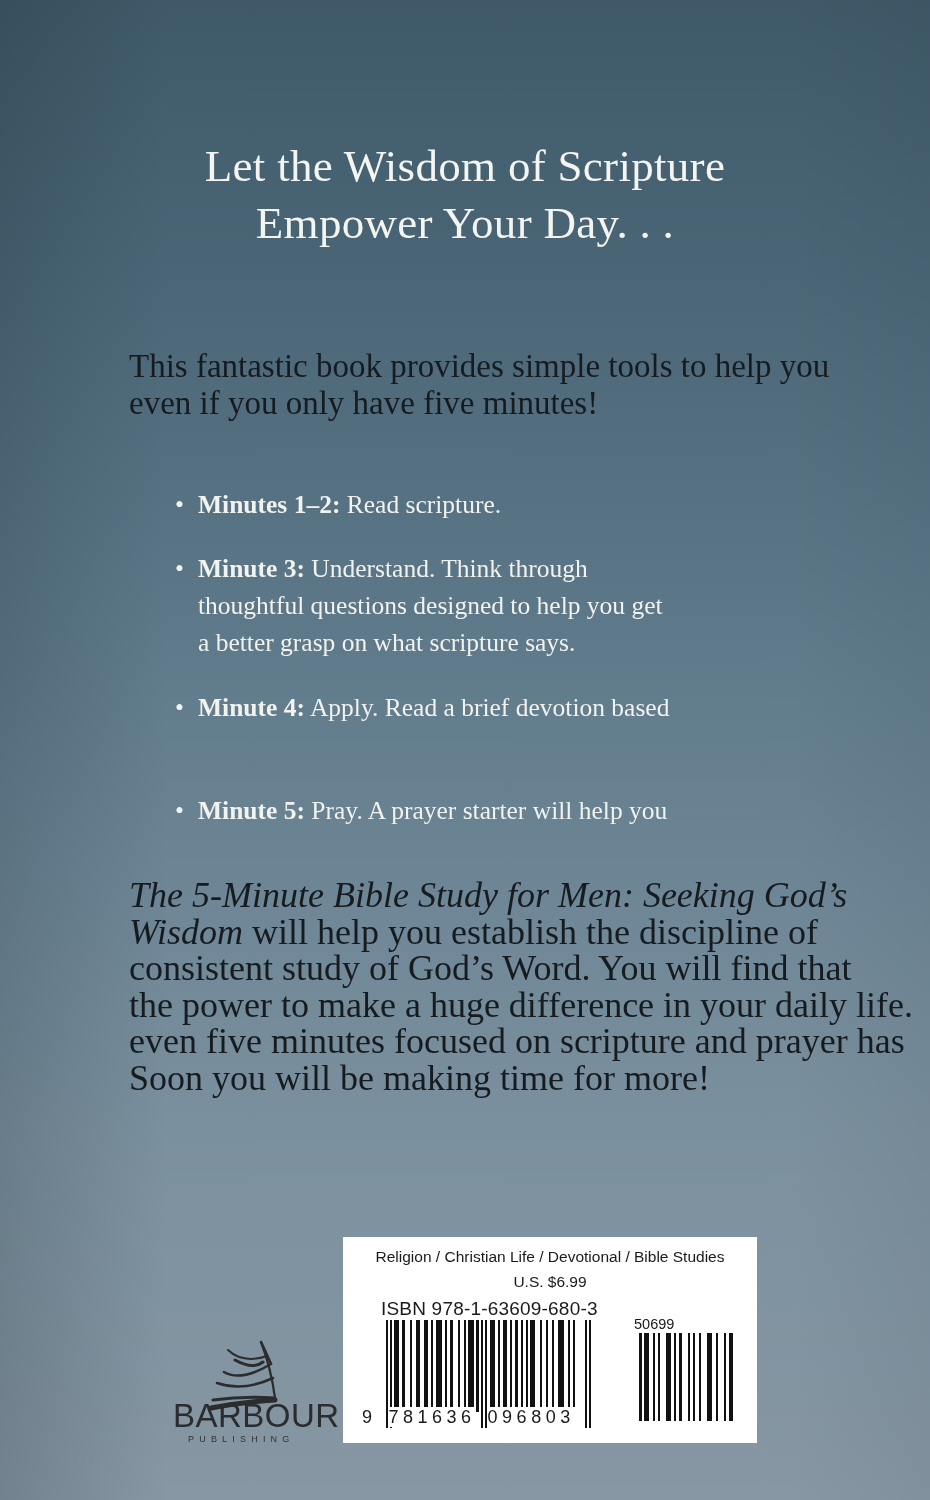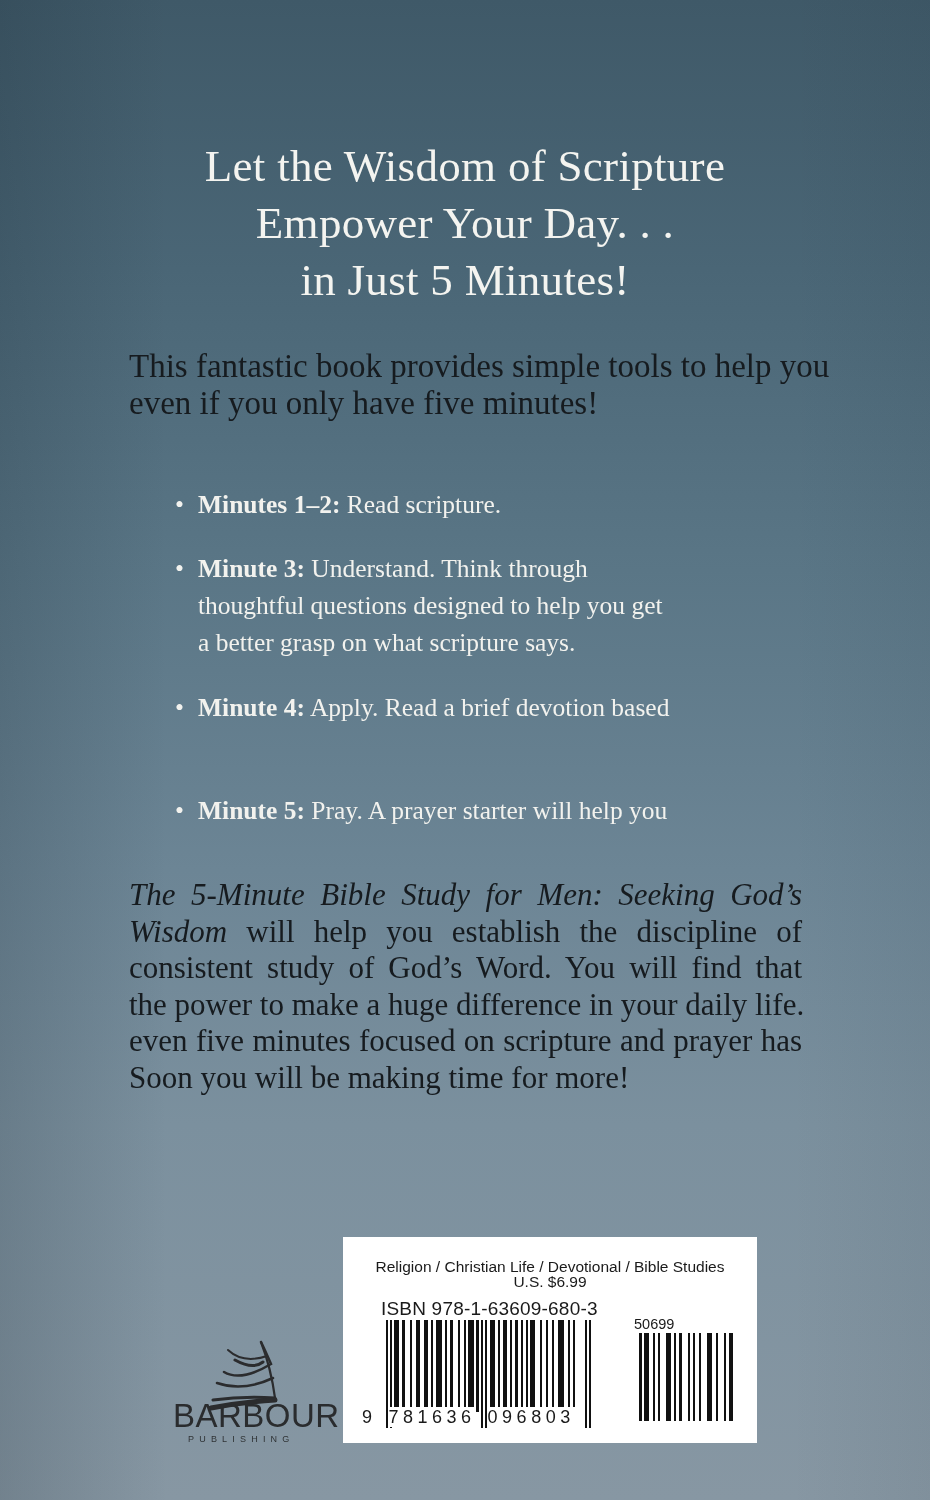--- a/index.html
+++ b/index.html
@@ -32,31 +32,31 @@
     font-size: 25.5px; line-height: 37px;
   }
   .bullet { position: absolute; left: 0; }
   .bullet .dot { position: absolute; left: 0; top: 0; width: 20px; }
   .bullet .lines { margin-left: 23px; }
   .bullet .lines div { white-space: nowrap; }
   .bullet b { font-weight: bold; }
   .closing {
     position: absolute; left: 129px; top: 877px; width: 673px;
     color: #161b1f; font-family: "Liberation Serif", serif;
-    font-size: 31px; line-height: 36.5px;
+    font-size: 36px; line-height: 36.5px;
   }
   .closing .jl { text-align: justify; text-align-last: justify; white-space: nowrap; }
   .closing .last { white-space: nowrap; }
   .closing i { font-style: italic; }
   .barcode-box {
     position: absolute; left: 343px; top: 1237px; width: 414px; height: 206px;
     background: #ffffff; color: #1a1a1a;
     font-family: "Liberation Sans", sans-serif;
   }
-  .bb-category { position: absolute; left: 0; width: 100%; top: 21px; text-align: center; font-size: 15.5px; }
+  .bb-category { position: absolute; left: 0; width: 100%; top: 11px; text-align: center; font-size: 15.5px; }
   .bb-price { position: absolute; left: 0; width: 100%; top: 36px; text-align: center; font-size: 15.5px; }
   .bb-isbn { position: absolute; left: 38px; top: 61px; font-size: 19px; letter-spacing: 0.2px; }
   .bb-addon-num { position: absolute; left: 291px; top: 79px; font-size: 14.5px; }
   .bars-main { position: absolute; left: 37px; top: 83px; width: 232px; height: 108px; }
   .bars-addon { position: absolute; left: 296px; top: 96px; width: 108px; height: 88px; }
   .bb-digits { position: absolute; left: 19px; top: 170px; font-size: 18px; letter-spacing: 4.5px; }
   .bb-digits span { background: #fff; }
   .logo { position: absolute; left: 163px; top: 1320px; width: 176px; height: 135px; }
   .logo-name {
     position: absolute; left: 173px; top: 1397px; color: #2a2c2e;
@@ -68,21 +68,20 @@
   }
 </style>
 </head>
 <body>
 
 <div class="shade"></div>
 
 <div class="headline">
   <div>Let the Wisdom of Scripture</div>
   <div>Empower Your Day. . .</div>
-  <div>in Just 5 Minutes!</div>
 </div>
 
 <div class="intro">
   <div>This fantastic book provides simple tools to help you</div>
   <div>even if you only have five minutes!</div>
 </div>
 
 <div class="bullets">
   <div class="bullet" style="top:0px;">
     <span class="dot">•</span>

